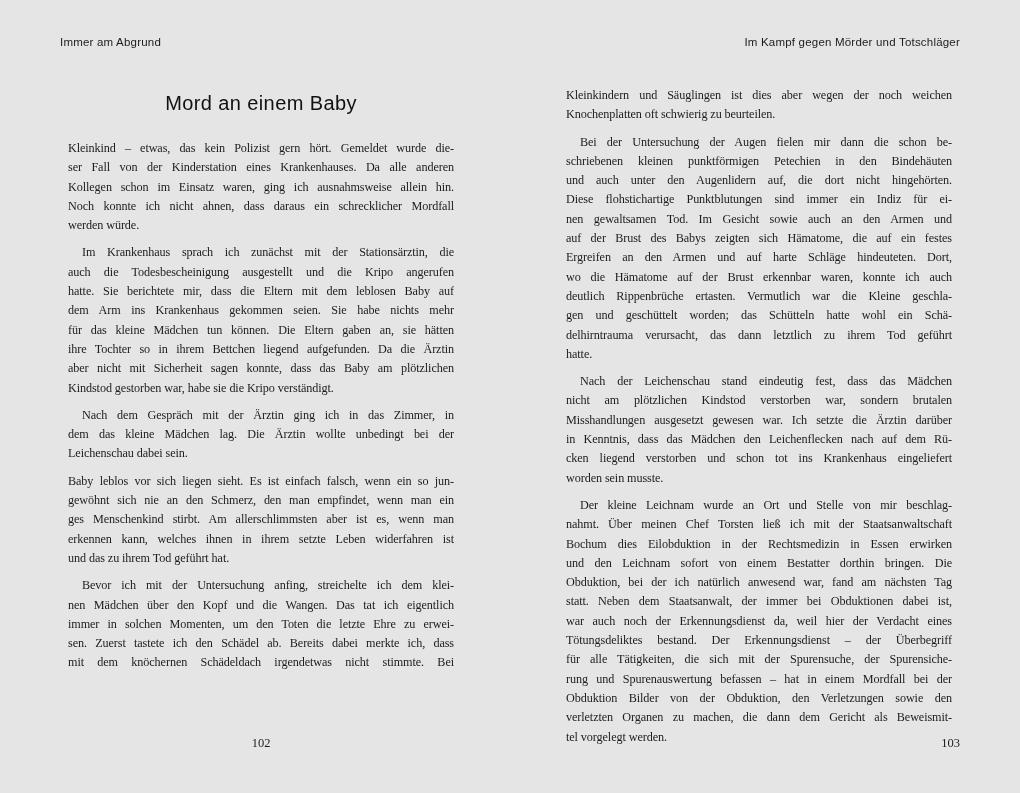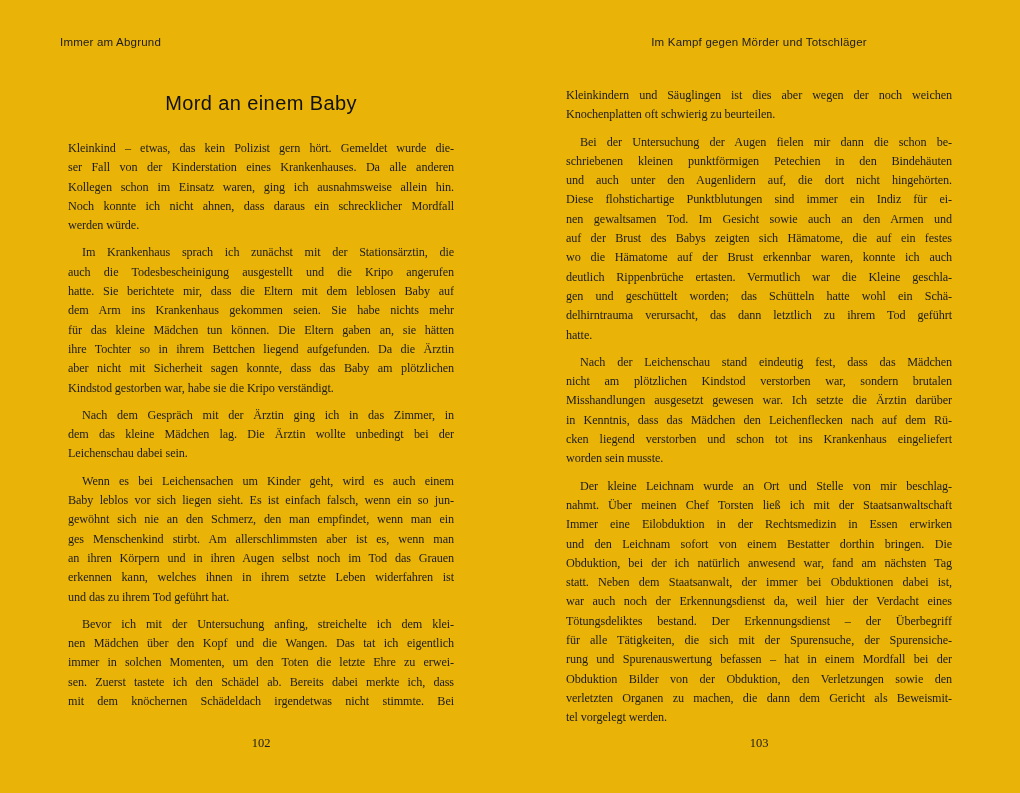--- a/index.html
+++ b/index.html
@@ -4,35 +4,35 @@
 <style>
   html, body {
     margin: 0;
     padding: 0;
     background: #ffffff;
   }
   .spread {
     position: relative;
     width: 1020px;
     height: 793px;
-    background: #eab308;
+    background: #e5e5e5;
     color: #1c1c1c;
     font-family: "Liberation Serif", serif;
     overflow: hidden;
   }
   .running-head {
     position: absolute;
     top: 36px;
     font-family: "Liberation Sans", sans-serif;
     font-size: 11.5px;
     letter-spacing: 0.2px;
     color: #1c1c1c;
   }
   .running-head.left { left: 60px; width: 402px; text-align: left; }
-  .running-head.right { left: 558px; width: 402px; text-align: center; }
+  .running-head.right { left: 558px; width: 402px; text-align: right; }
 
   .chapter-title {
     position: absolute;
     top: 92px;
     left: 60px;
     width: 402px;
     text-align: center;
     font-family: "Liberation Sans", sans-serif;
     font-weight: 400;
     font-size: 20px;
@@ -63,21 +63,21 @@
   .line.indent { text-indent: 14px; }
 
   .folio {
     position: absolute;
     top: 736px;
     font-size: 12.5px;
     color: #1c1c1c;
     font-family: "Liberation Serif", serif;
   }
   .folio.left { left: 60px; width: 402px; text-align: center; }
-  .folio.right { left: 558px; width: 402px; text-align: center; }
+  .folio.right { left: 558px; width: 402px; text-align: right; }
 </style>
 </head>
 <body>
 
 <div class="spread">
 
   <div>
     <div class="running-head left">Immer am Abgrund</div>
 
     <div class="chapter-title">Mord an einem Baby</div>
@@ -99,25 +99,23 @@
           <div class="line">ihre Tochter so in ihrem Bettchen liegend aufgefunden. Da die Ärztin</div>
           <div class="line">aber nicht mit Sicherheit sagen konnte, dass das Baby am plötzlichen</div>
           <div class="line last">Kindstod gestorben war, habe sie die Kripo verständigt.</div>
         </div>
         <div class="paragraph">
           <div class="line indent">Nach dem Gespräch mit der Ärztin ging ich in das Zimmer, in</div>
           <div class="line">dem das kleine Mädchen lag. Die Ärztin wollte unbedingt bei der</div>
           <div class="line last">Leichenschau dabei sein.</div>
         </div>
         <div class="paragraph">
-          <div class="line indent">Wenn es bei Leichensachen um Kinder geht, wird es auch einem</div>
           <div class="line">Baby leblos vor sich liegen sieht. Es ist einfach falsch, wenn ein so jun-</div>
           <div class="line">gewöhnt sich nie an den Schmerz, den man empfindet, wenn man ein</div>
           <div class="line">ges Menschenkind stirbt. Am allerschlimmsten aber ist es, wenn man</div>
-          <div class="line">an ihren Körpern und in ihren Augen selbst noch im Tod das Grauen</div>
           <div class="line">erkennen kann, welches ihnen in ihrem setzte Leben widerfahren ist</div>
           <div class="line last">und das zu ihrem Tod geführt hat.</div>
         </div>
         <div class="paragraph">
           <div class="line indent">Bevor ich mit der Untersuchung anfing, streichelte ich dem klei-</div>
           <div class="line">nen Mädchen über den Kopf und die Wangen. Das tat ich eigentlich</div>
           <div class="line">immer in solchen Momenten, um den Toten die letzte Ehre zu erwei-</div>
           <div class="line">sen. Zuerst tastete ich den Schädel ab. Bereits dabei merkte ich, dass</div>
           <div class="line">mit dem knöchernen Schädeldach irgendetwas nicht stimmte. Bei</div>
         </div>
@@ -134,38 +132,39 @@
           <div class="line">Kleinkindern und Säuglingen ist dies aber wegen der noch weichen</div>
           <div class="line last">Knochenplatten oft schwierig zu beurteilen.</div>
         </div>
         <div class="paragraph">
           <div class="line indent">Bei der Untersuchung der Augen fielen mir dann die schon be-</div>
           <div class="line">schriebenen kleinen punktförmigen Petechien in den Bindehäuten</div>
           <div class="line">und auch unter den Augenlidern auf, die dort nicht hingehörten.</div>
           <div class="line">Diese flohstichartige Punktblutungen sind immer ein Indiz für ei-</div>
           <div class="line">nen gewaltsamen Tod. Im Gesicht sowie auch an den Armen und</div>
           <div class="line">auf der Brust des Babys zeigten sich Hämatome, die auf ein festes</div>
+          <div class="line">Ergreifen an den Armen und auf harte Schläge hindeuteten. Dort,</div>
           <div class="line">wo die Hämatome auf der Brust erkennbar waren, konnte ich auch</div>
           <div class="line">deutlich Rippenbrüche ertasten. Vermutlich war die Kleine geschla-</div>
           <div class="line">gen und geschüttelt worden; das Schütteln hatte wohl ein Schä-</div>
           <div class="line">delhirntrauma verursacht, das dann letztlich zu ihrem Tod geführt</div>
           <div class="line last">hatte.</div>
         </div>
         <div class="paragraph">
           <div class="line indent">Nach der Leichenschau stand eindeutig fest, dass das Mädchen</div>
           <div class="line">nicht am plötzlichen Kindstod verstorben war, sondern brutalen</div>
           <div class="line">Misshandlungen ausgesetzt gewesen war. Ich setzte die Ärztin darüber</div>
           <div class="line">in Kenntnis, dass das Mädchen den Leichenflecken nach auf dem Rü-</div>
           <div class="line">cken liegend verstorben und schon tot ins Krankenhaus eingeliefert</div>
           <div class="line last">worden sein musste.</div>
         </div>
         <div class="paragraph">
           <div class="line indent">Der kleine Leichnam wurde an Ort und Stelle von mir beschlag-</div>
           <div class="line">nahmt. Über meinen Chef Torsten ließ ich mit der Staatsanwaltschaft</div>
-          <div class="line">Immer eine Eilobduktion in der Rechtsmedizin in Essen erwirken</div>
+          <div class="line">Bochum dies Eilobduktion in der Rechtsmedizin in Essen erwirken</div>
           <div class="line">und den Leichnam sofort von einem Bestatter dorthin bringen. Die</div>
           <div class="line">Obduktion, bei der ich natürlich anwesend war, fand am nächsten Tag</div>
           <div class="line">statt. Neben dem Staatsanwalt, der immer bei Obduktionen dabei ist,</div>
           <div class="line">war auch noch der Erkennungsdienst da, weil hier der Verdacht eines</div>
           <div class="line">Tötungsdeliktes bestand. Der Erkennungsdienst – der Überbegriff</div>
           <div class="line">für alle Tätigkeiten, die sich mit der Spurensuche, der Spurensiche-</div>
           <div class="line">rung und Spurenauswertung befassen – hat in einem Mordfall bei der</div>
           <div class="line">Obduktion Bilder von der Obduktion, den Verletzungen sowie den</div>
           <div class="line">verletzten Organen zu machen, die dann dem Gericht als Beweismit-</div>
           <div class="line last">tel vorgelegt werden.</div>

